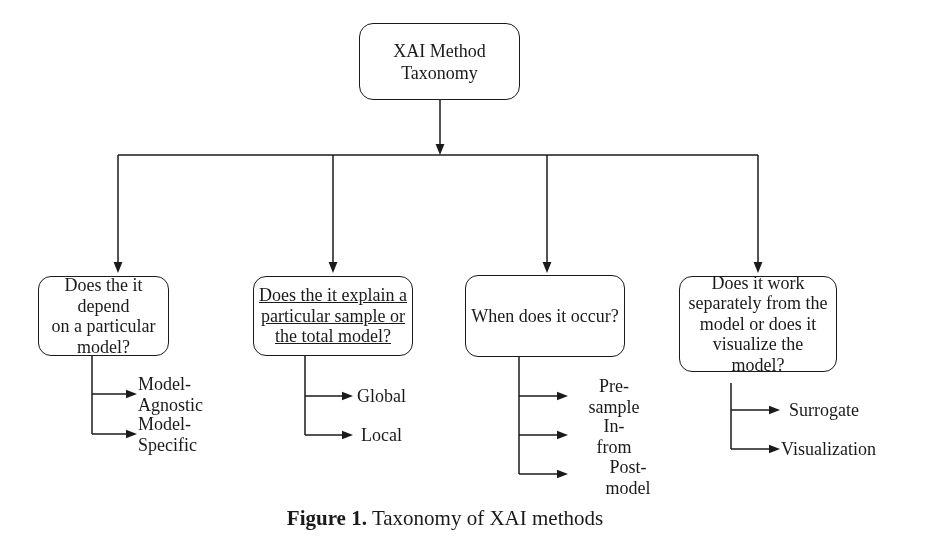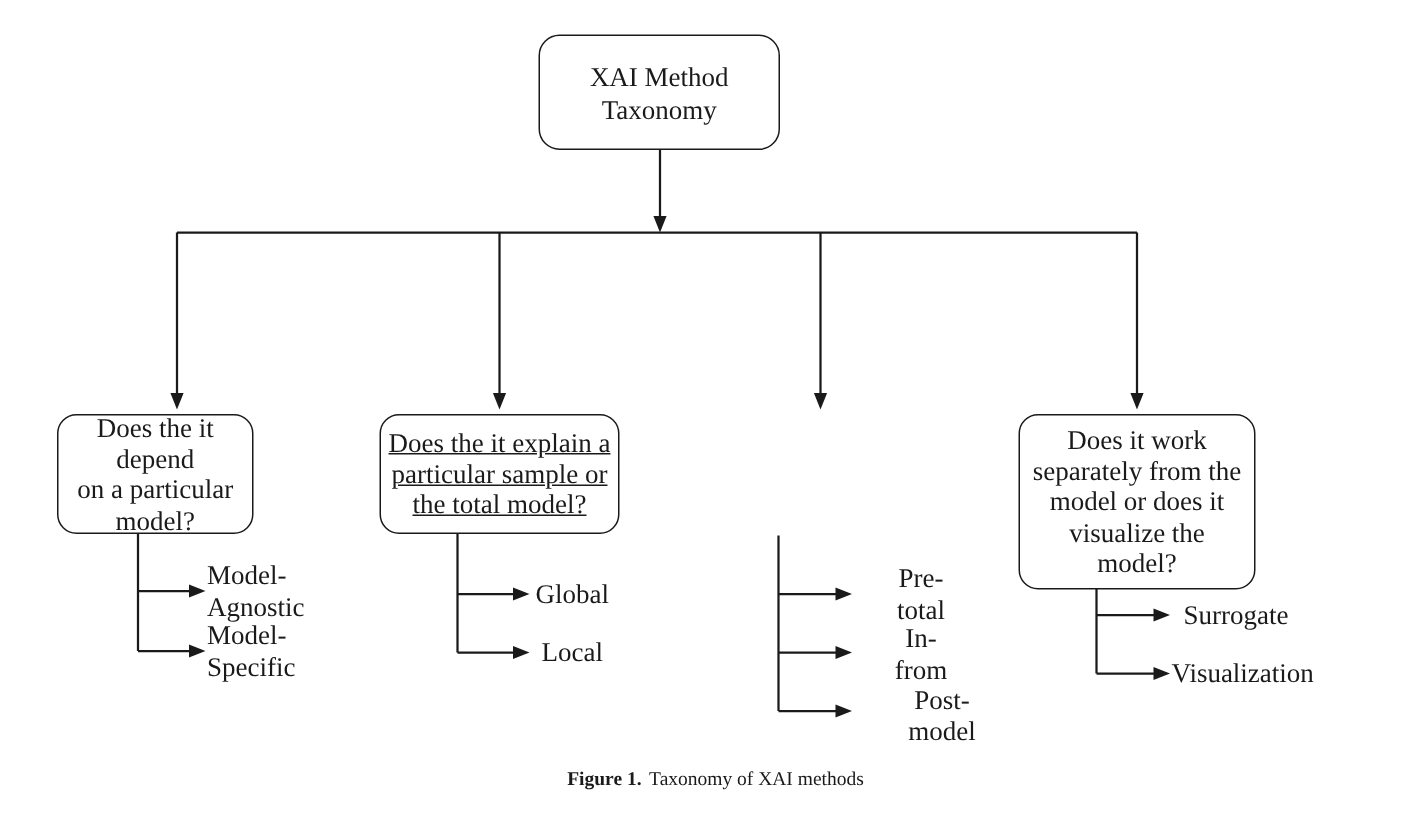--- a/index.html
+++ b/index.html
@@ -39,21 +39,21 @@
     padding: 2px;
   }
   .node.root {
     left: 359px; top: 23px; width: 161px; height: 77px;
     line-height: 22px;
     border-radius: 14px;
   }
   .node.q1 { left: 38px;  top: 276px; width: 131px; height: 80px; }
   .node.q2 { left: 253px; top: 276px; width: 160px; height: 80px; text-decoration: underline; }
   .node.q3 { left: 465px; top: 275px; width: 160px; height: 82px; }
-  .node.q4 { left: 679px; top: 276px; width: 158px; height: 117px; line-height: 20.5px; }
+  .node.q4 { left: 679px; top: 276px; width: 158px; height: 96px; line-height: 20.5px; }
   .leaf {
     position: absolute;
     white-space: pre-line;
     font-size: 18px;
     line-height: 20.5px;
     transform: translateY(-50%);
     text-align: left;
   }
   .leaf.centered {
     transform: translate(-50%, -50%);
@@ -67,23 +67,22 @@
   .leaf.l3b { left: 614px; top: 436px; }
   .leaf.l3c { left: 628px; top: 477px; }
   .leaf.l4a { left: 789px; top: 410px; }
   .leaf.l4b { left: 781px; top: 449px; }
   .caption {
     position: absolute;
     left: 0;
     top: 508px;
     width: 890px;
     text-align: center;
-    font-size: 13px;
+    font-size: 21px;
     line-height: 21px;
-    padding-left: 32px;
   }
   .caption .cap-label { font-weight: bold; }
   .caption .cap-text { margin-left: 5px; }
   svg line, svg polyline { stroke: #1a1a1a; stroke-width: 1.5; fill: none; }
   svg polygon { fill: #1a1a1a; stroke: none; }
 </style>
 </head>
 <body>
 
 <div class="stage">
@@ -149,37 +148,38 @@
 Taxonomy</div>
 
   <div class="node q1">Does the it depend
 on a particular
 model?</div>
 
   <div class="node q2">Does the it explain a
 particular sample or
 the total model?</div>
 
+  <div class="node q3">When does it occur?</div>
 
   <div class="node q4">Does it work
 separately from the
 model or does it
 visualize the
 model?</div>
 
   <div class="leaf l1a">Model-
 Agnostic</div>
   <div class="leaf l1b">Model-
 Specific</div>
 
   <div class="leaf l2a">Global</div>
   <div class="leaf l2b">Local</div>
 
   <div class="leaf centered l3a">Pre-
-total</div>
+sample</div>
   <div class="leaf centered l3b">In-
 from</div>
   <div class="leaf centered l3c">Post-
 model</div>
 
   <div class="leaf l4a">Surrogate</div>
   <div class="leaf l4b">Visualization</div>
 
   <div class="caption">
     <span class="cap-label">Figure 1.</span><span class="cap-text">Taxonomy of XAI methods</span>

